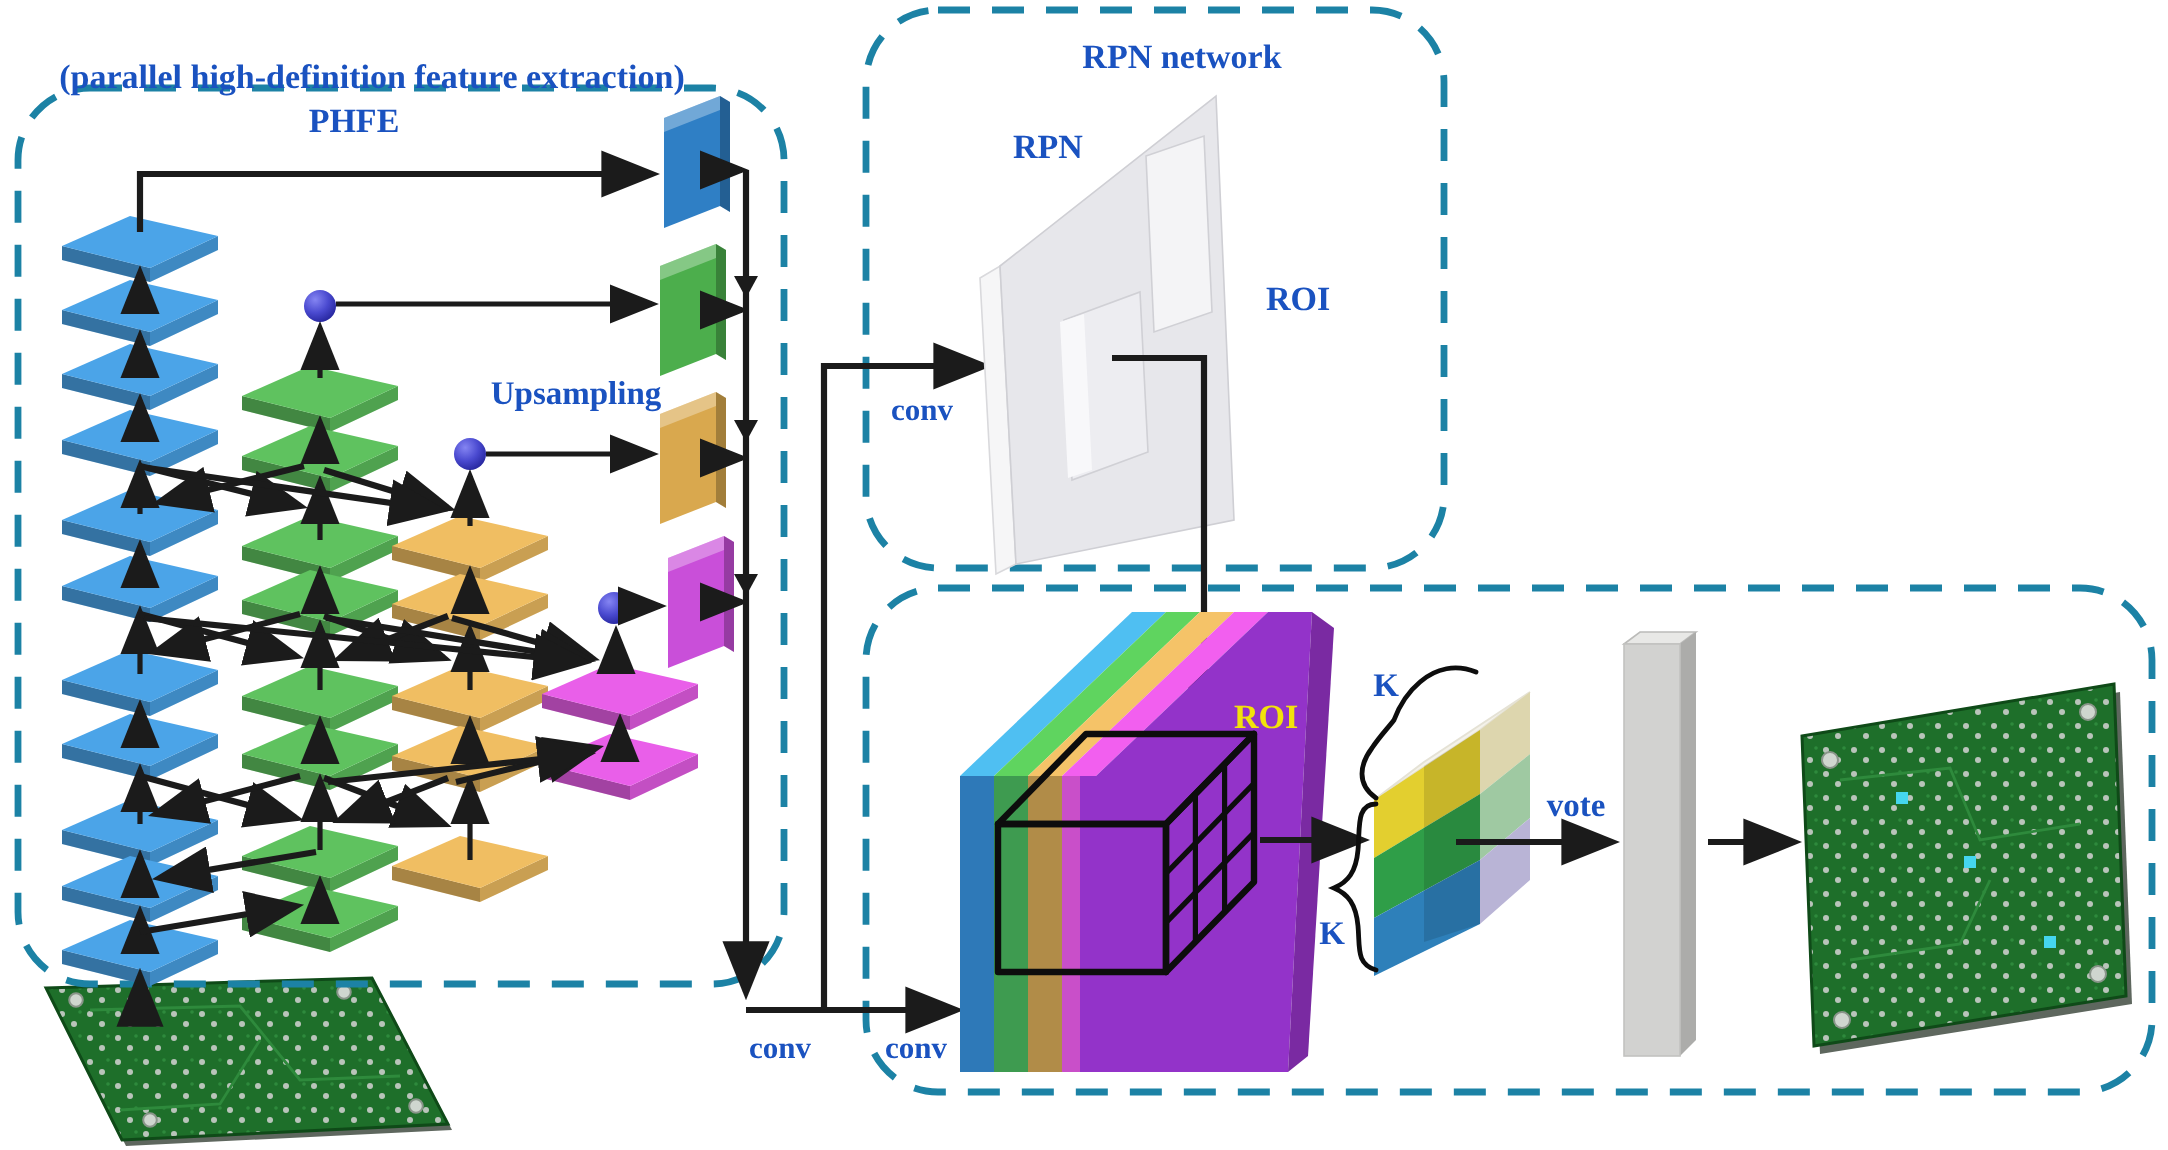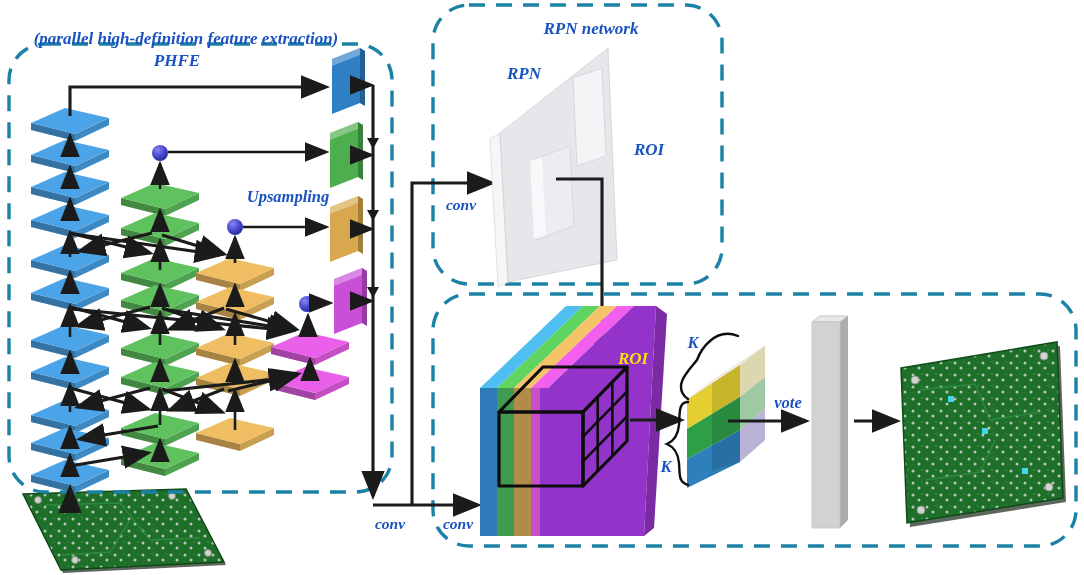--- a/index.html
+++ b/index.html
@@ -9,21 +9,21 @@
     --strip-blue:#2E79B8; --strip-green:#3E9B50; --strip-gold:#B18C48; --strip-pink:#C94FC9;
     --stack-purple:#9333C9; --stack-purple-dark:#7A2AA2;
     --band-blue:#4FBFF2; --band-green:#5FD45F; --band-gold:#F5C368; --band-pink:#F25FEF;
     --block-yellow:#E3CF2F; --block-green:#2F9E48; --block-blue:#2E80BA;
     --block-beige:#DDD6AE; --block-lgreen:#9FC9A2; --block-lavender:#B9B4D6; --block-top:#F4F2EA;
     --col-gray:#D2D2D0; --col-gray-dark:#ACACAA; --col-gray-top:#E8E8E6;
     --pcb-green:#1E6F2A; --pcb-pad:#BFC9BF; --pcb-edge:#5E675E; --defect-cyan:#45D6EE;
     --rpn-slab:#E7E7EB;
   }
   html,body{margin:0;padding:0;background:#fff;}
-  .stage{width:1084px;height:575px;position:relative;background:#fff;overflow:hidden;font-style:italic;}
+  .stage{width:1084px;height:575px;position:relative;background:#fff;overflow:hidden;}
   svg{display:block;}
   .dashbox{fill:none;stroke:var(--border-teal);stroke-width:3.4;stroke-dasharray:16 11;}
   .wire{stroke:var(--wire);stroke-width:2.6;fill:none;}
   .wire3{stroke:var(--wire);stroke-width:3.1;fill:none;}
   .frame{stroke:#0d0d0d;stroke-width:3.2;fill:none;stroke-linejoin:round;}
   .gridl{stroke:#0d0d0d;stroke-width:2.6;fill:none;}
   .brace{stroke:#0d0d0d;stroke-width:2.4;fill:none;stroke-linecap:round;}
   text{font-family:"Liberation Serif","DejaVu Serif",serif;font-weight:bold;}
   .lbl{fill:var(--label-blue);}
   .t17{font-size:17px;} .t16{font-size:16.5px;} .t15{font-size:15.5px;}

